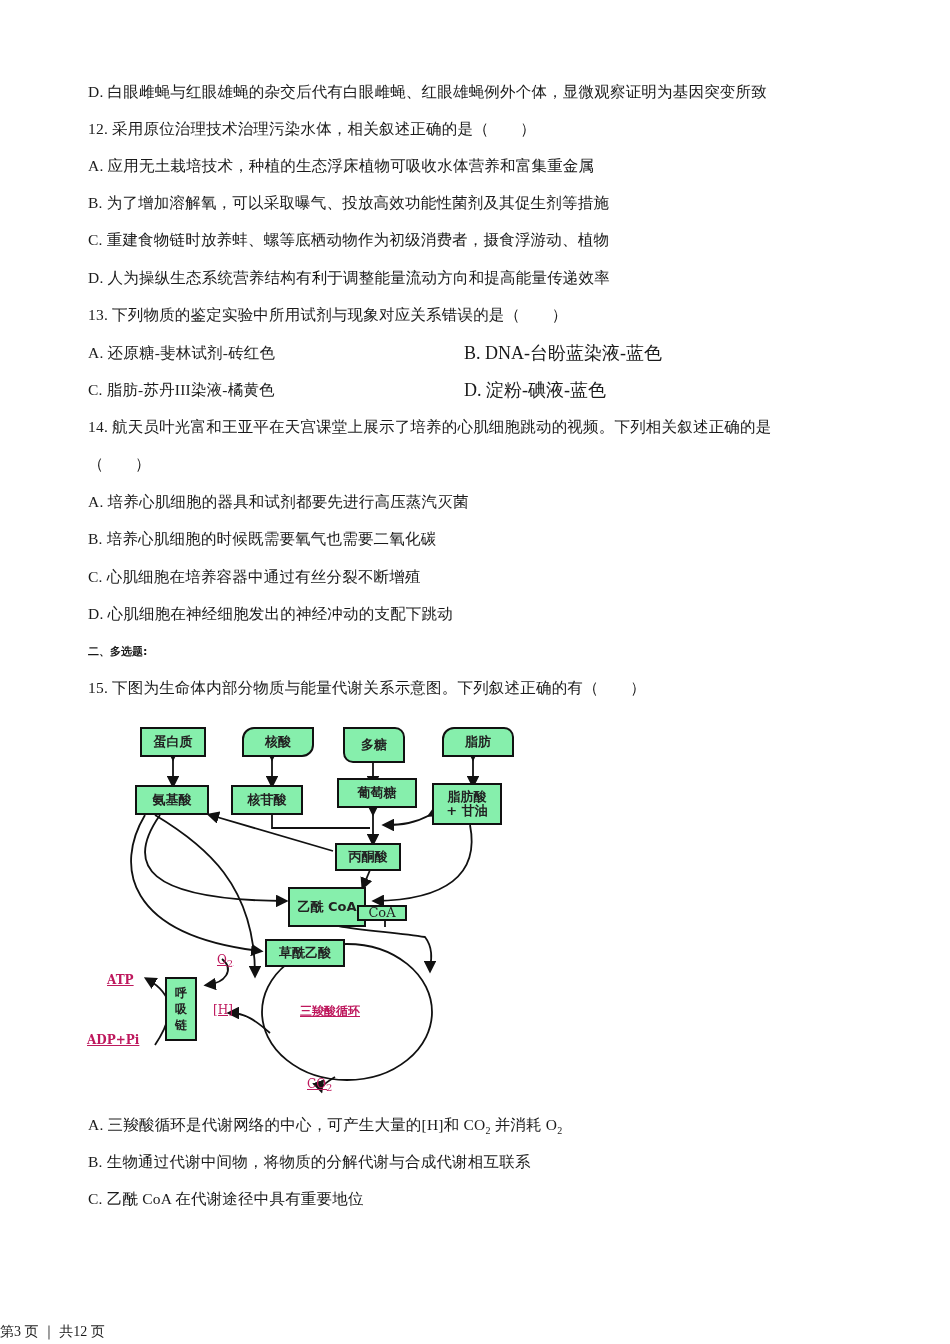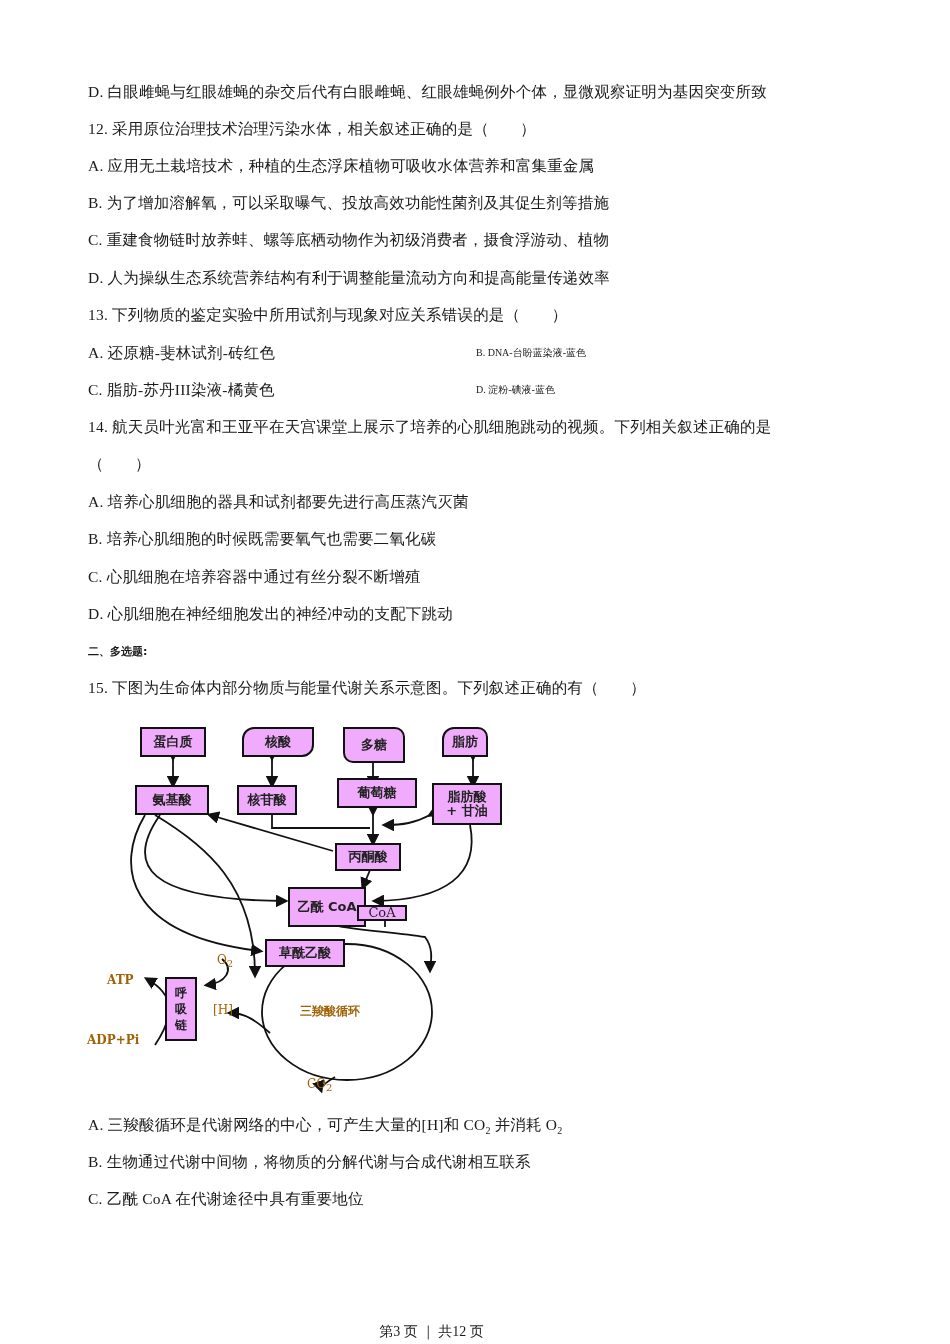--- a/index.html
+++ b/index.html
@@ -1,28 +1,28 @@
 <!DOCTYPE html>
 <html><head>
 <meta charset="utf-8">
 <style>
   html, body { margin: 0; padding: 0; background: #ffffff; }
   body { width: 950px; height: 1344px; position: relative; overflow: hidden;
          font-family: "Liberation Serif", "DejaVu Serif", serif; color: #1a1a1a; }
   .line { position: absolute; left: 88px; font-size: 15.5px; line-height: 20px; white-space: nowrap; letter-spacing: 0.2px; }
-  .opt-r { position: absolute; left: 476px; font-size: 10px; line-height: 20px; white-space: nowrap; }
+  .opt-r { position: absolute; left: 464px; font-size: 18px; line-height: 20px; white-space: nowrap; }
   .heading { position: absolute; left: 88px; font-size: 11px; font-weight: bold; line-height: 22px;
              font-family: "DejaVu Sans", "Liberation Sans", sans-serif; }
-  .footer { position: absolute; top: 1323px; left: 0; width: 785px; text-align: center; font-size: 14px; margin-left: 39px; }
+  .footer { position: absolute; top: 1323px; left: 0; width: 785px; font-size: 14px; }
   .diagram { position: absolute; left: 85px; top: 715px; width: 440px; height: 385px; }
   .diagram svg { position: absolute; left: 0; top: 0; }
-  .box { position: absolute; border: 2.5px solid #111; background: #f0abfc; font-weight: bold;
+  .box { position: absolute; border: 2.5px solid #111; background: #86efac; font-weight: bold;
          font-family: "DejaVu Sans", sans-serif; font-size: 13px; text-align: center; color: #222;
          box-sizing: border-box; display: flex; align-items: center; justify-content: center; line-height: 14px; }
-  .tag { position: absolute; font-family: "DejaVu Serif", serif; font-size: 12px; color: #a16207; }
+  .tag { position: absolute; font-family: "DejaVu Serif", serif; font-size: 12px; color: #be185d; text-decoration: underline; }
   sub { font-size: 10px; }
 </style>
 </head>
 <body>
 
 <div class="line" style="top:82px">D. 白眼雌蝇与红眼雄蝇的杂交后代有白眼雌蝇、红眼雄蝇例外个体，显微观察证明为基因突变所致</div>
 <div class="line" style="top:119px">12. 采用原位治理技术治理污染水体，相关叙述正确的是（　　）</div>
 <div class="line" style="top:156px">A. 应用无土栽培技术，种植的生态浮床植物可吸收水体营养和富集重金属</div>
 <div class="line" style="top:193px">B. 为了增加溶解氧，可以采取曝气、投放高效功能性菌剂及其促生剂等措施</div>
 <div class="line" style="top:230px">C. 重建食物链时放养蚌、螺等底栖动物作为初级消费者，摄食浮游动、植物</div>
@@ -83,24 +83,24 @@
 
       <path d="M70,330 C90,300 90,280 62,264" marker-end="url(#ah)"></path>
 
       <path d="M250,362 C240,368 235,372 236,375" marker-end="url(#ah)"></path>
     </g>
   </svg>
 
   <div class="box" style="left:55px;top:12px;width:66px;height:30px">蛋白质</div>
   <div class="box" style="left:157px;top:12px;width:72px;height:30px;border-radius:12px 0 12px 0">核酸</div>
   <div class="box" style="left:258px;top:12px;width:62px;height:36px;border-radius:0 10px 0 10px">多糖</div>
-  <div class="box" style="left:357px;top:12px;width:46px;height:30px;border-radius:12px 10px 0 0">脂肪</div>
+  <div class="box" style="left:357px;top:12px;width:72px;height:30px;border-radius:12px 10px 0 0">脂肪</div>
 
   <div class="box" style="left:50px;top:70px;width:74px;height:30px">氨基酸</div>
-  <div class="box" style="left:152px;top:70px;width:60px;height:30px">核苷酸</div>
+  <div class="box" style="left:146px;top:70px;width:72px;height:30px">核苷酸</div>
   <div class="box" style="left:252px;top:63px;width:80px;height:30px">葡萄糖</div>
   <div class="box" style="left:347px;top:68px;width:70px;height:42px;flex-direction:column">
     <span>脂肪酸</span>
     <span>+ 甘油</span>
   </div>
 
   <div class="box" style="left:250px;top:128px;width:66px;height:28px">丙酮酸</div>
   <div class="box" style="left:203px;top:172px;width:78px;height:40px">乙酰 CoA</div>
   <div class="box" style="left:272px;top:190px;width:50px;height:16px;font-weight:normal;font-family:'DejaVu Serif',serif;border-width:2px">CoA</div>
   <div class="box" style="left:180px;top:224px;width:80px;height:28px">草酰乙酸</div>

